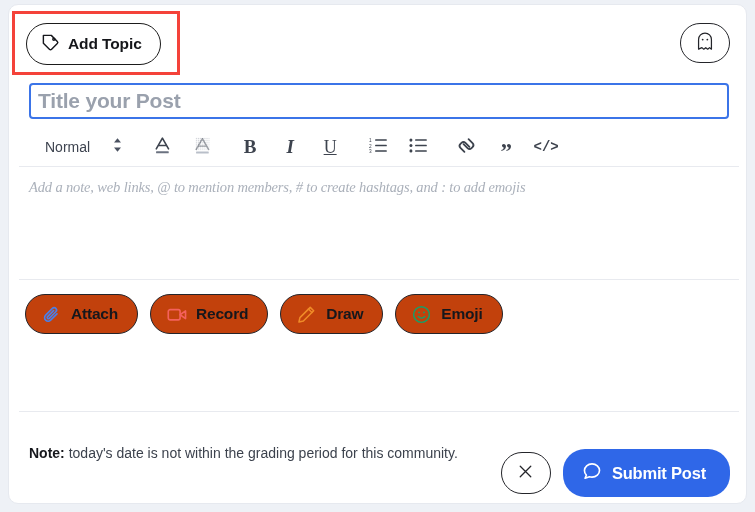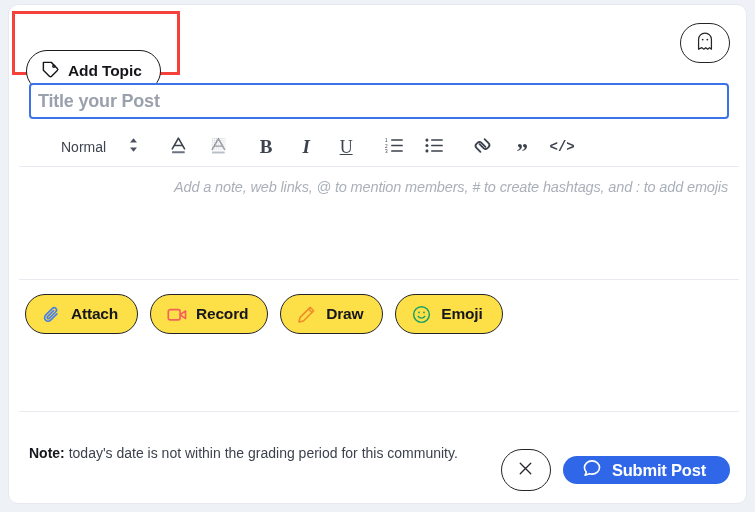--- a/index.html
+++ b/index.html
@@ -53,21 +53,20 @@
     height: 42px;
     padding: 0 18px 0 14px;
     display: flex;
     align-items: center;
     gap: 8px;
     background: #ffffff;
     border: 1.4px solid #1b1b1b;
     border-radius: 21px;
     cursor: pointer;
     font-family: "Liberation Sans", sans-serif;
-    margin-top: 27px;
   }
   .add-topic-btn .label {
     font-size: 15.5px;
     font-weight: 700;
     color: #15161a;
     letter-spacing: -0.1px;
   }
 
   .ghost-btn {
     position: absolute;
@@ -89,21 +88,21 @@
     position: absolute;
     left: 20px;
     top: 78px;
     width: 700px;
     height: 36px;
     border: 2px solid #3b74e8;
     border-radius: 4px;
     background: #fff;
     padding: 0 7px;
     font-family: "Liberation Sans", sans-serif;
-    font-size: 18px;
+    font-size: 21px;
     font-weight: 400;
     color: #1b1d22;
     letter-spacing: -0.2px;
     outline: none;
   }
   .title-input::placeholder {
     color: #9aa1ad;
     font-weight: 700;
     opacity: 1;
   }
@@ -116,21 +115,21 @@
     width: 700px;
     height: 36px;
     display: flex;
     align-items: center;
   }
 
   .tb-format {
     display: flex;
     align-items: center;
     gap: 22px;
-    margin-left: 32px;
+    margin-left: 16px;
     cursor: pointer;
   }
   .tb-format .fmt-label {
     font-size: 14px;
     color: #3e4450;
   }
 
   .tb-btn {
     width: 26px;
     height: 26px;
@@ -184,26 +183,25 @@
   
   .editor-area {
     position: absolute;
     left: 0;
     top: 162px;
     width: 739px;
     height: 112px;
     padding: 12px 20px;
   }
   .editor-placeholder {
-    font-family: Liberation Sans, sans-serif;
+    font-family: Liberation Serif, serif;
     font-style: italic;
     font-size: 14.5px;
     color: #aab0ba;
     letter-spacing: -0.15px;
-    text-align: right;
   }
 
   .body-divider {
     position: absolute;
     left: 10px;
     top: 274px;
     width: 720px;
     height: 1px;
     background: #e8eaef;
   }
@@ -217,21 +215,21 @@
     display: flex;
     flex-wrap: wrap;
     gap: 14px 12px;
   }
   .pill {
     height: 40px;
     padding: 0 19px 0 15px;
     display: flex;
     align-items: center;
     gap: 9px;
-    background: #fde047;
+    background: #c2410c;
     border: 1.3px solid #23242a;
     border-radius: 21px;
     cursor: pointer;
   }
   .pill .pill-label {
     font-size: 15.5px;
     font-weight: 700;
     color: #16171c;
     letter-spacing: -0.2px;
   }
@@ -278,21 +276,21 @@
     height: 42px;
     border: 1.3px solid #24252a;
     border-radius: 22px;
     background: #fff;
     display: flex;
     align-items: center;
     justify-content: center;
     cursor: pointer;
   }
   .submit-btn {
-    height: 28px;
+    height: 48px;
     padding: 0 24px 0 19px;
     border: none;
     border-radius: 22px;
     background: #2f67e8;
     display: flex;
     align-items: center;
     gap: 10px;
     cursor: pointer;
     font-family: "Liberation Sans", sans-serif;
   }

